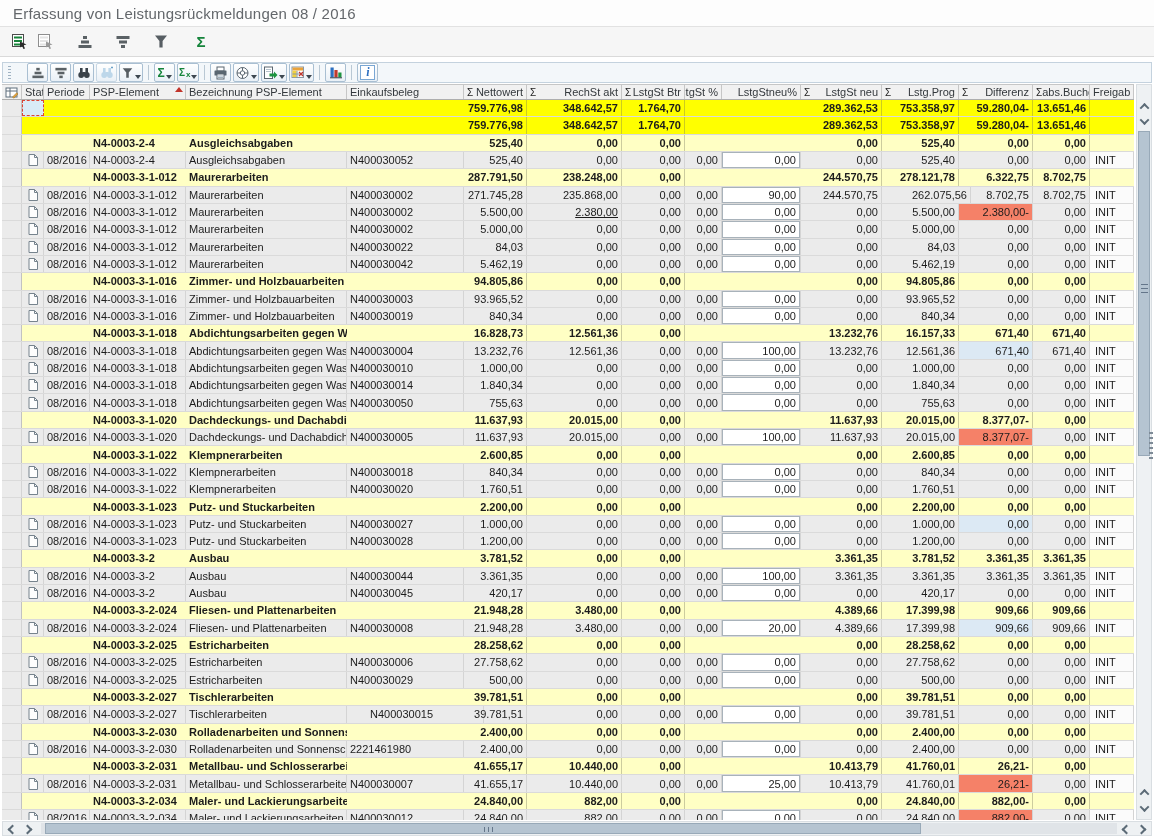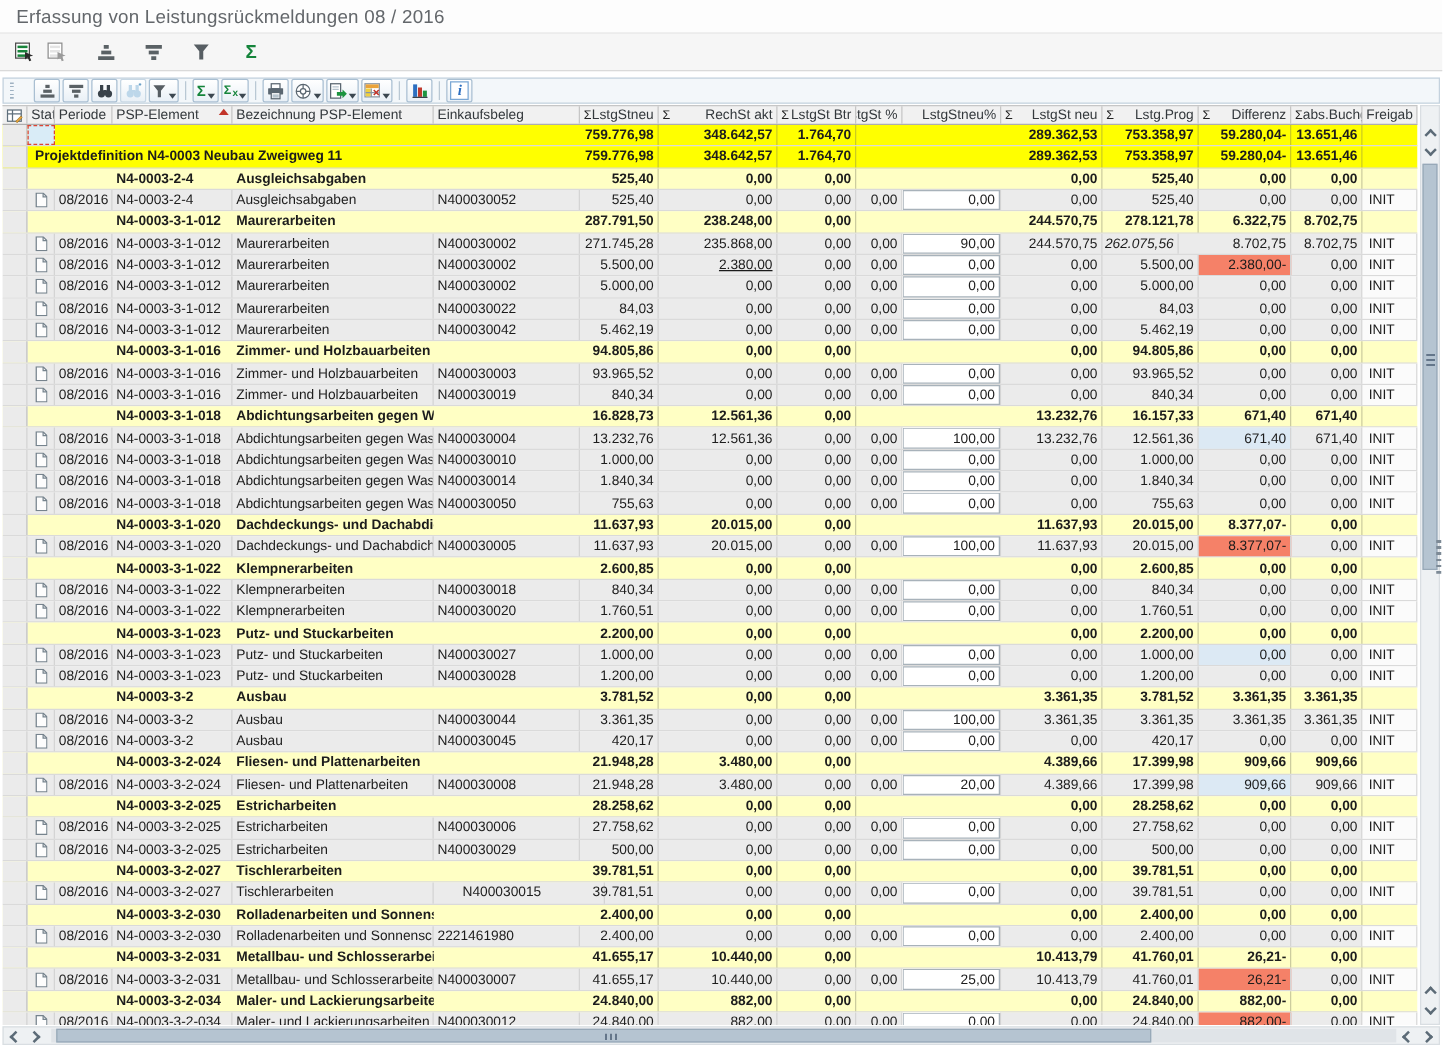--- a/index.html
+++ b/index.html
@@ -256,21 +256,21 @@
       <i class="sorttri"></i>
     </div>
     <div class="hc" style="left: 184px; width: 161px;">
       <span>Bezeichnung PSP-Element</span>
     </div>
     <div class="hc" style="left: 345px; width: 117px;">
       <span>Einkaufsbeleg</span>
     </div>
     <div class="hc hnum" style="left: 462px; width: 63px;">
       <span class="hsig">Σ</span>
-      <span>LstgStneu</span>
+      <span>Nettowert</span>
     </div>
     <div class="hc hnum" style="left: 525px; width: 95px;">
       <span class="hsig">Σ</span>
       <span>RechSt akt</span>
     </div>
     <div class="hc hnum" style="left: 620px; width: 63px;">
       <span class="hsig">Σ</span>
       <span>LstgSt Btr</span>
     </div>
     <div class="hc hpct" style="left: 683px; width: 37px;">
@@ -313,21 +313,20 @@
       <div class="cc k-pct" style="left: 683px; width: 37px;"></div>
       <div class="cc k-npct" style="left: 720px; width: 79px;"></div>
       <div class="cc k-neu num" style="left: 799px; width: 81px;">289.362,53</div>
       <div class="cc k-prog num" style="left: 880px; width: 77px;">753.358,97</div>
       <div class="cc k-diff num" style="left: 957px; width: 74px;">59.280,04-</div>
       <div class="cc k-abs num" style="left: 1031px; width: 57px;">13.651,46</div>
       <div class="cc k-frg" style="left: 1088px; width: 44px;"></div>
     </div>
     <div class="grow proj" style="top: 17.32px; height: 17.32px;">
       <div class="cc k-sel csel" style="left: 0px; width: 20px;"></div>
-      <div class="cc k-stat txt cproj" style="left: 20px; width: 442px;">Projektdefinition N4-0003 Neubau Zweigweg 11</div>
       <div class="cc k-net num" style="left: 462px; width: 63px;">759.776,98</div>
       <div class="cc k-rech num" style="left: 525px; width: 95px;">348.642,57</div>
       <div class="cc k-btr num" style="left: 620px; width: 63px;">1.764,70</div>
       <div class="cc k-pct" style="left: 683px; width: 37px;"></div>
       <div class="cc k-npct" style="left: 720px; width: 79px;"></div>
       <div class="cc k-neu num" style="left: 799px; width: 81px;">289.362,53</div>
       <div class="cc k-prog num" style="left: 880px; width: 77px;">753.358,97</div>
       <div class="cc k-diff num" style="left: 957px; width: 74px;">59.280,04-</div>
       <div class="cc k-abs num" style="left: 1031px; width: 57px;">13.651,46</div>
       <div class="cc k-frg" style="left: 1088px; width: 44px;"></div>
@@ -402,21 +401,21 @@
       <div class="cc k-per txt" style="left: 42px; width: 46px;">08/2016</div>
       <div class="cc k-psp txt" style="left: 88px; width: 96px;">N4-0003-3-1-012</div>
       <div class="cc k-bez txt" style="left: 184px; width: 161px;">Maurerarbeiten</div>
       <div class="cc k-ek txt" style="left: 345px; width: 117px;">N400030002</div>
       <div class="cc k-net num" style="left: 462px; width: 63px;">271.745,28</div>
       <div class="cc k-rech num" style="left: 525px; width: 95px;">235.868,00</div>
       <div class="cc k-btr num" style="left: 620px; width: 63px;">0,00</div>
       <div class="cc k-pct num" style="left: 683px; width: 37px;">0,00</div>
       <div class="cc k-npct num ed" style="left: 720px; width: 79px;">90,00</div>
       <div class="cc k-neu num" style="left: 799px; width: 81px;">244.570,75</div>
-      <div class="cc k-prog num" style="left: 864px; width: 77px; font-style: italic;">262.075,56</div>
+      <div class="cc k-prog num" style="left: 892px; width: 77px;">262.075,56</div>
       <div class="cc k-diff num" style="left: 957px; width: 74px;">8.702,75</div>
       <div class="cc k-abs num" style="left: 1031px; width: 57px;">8.702,75</div>
       <div class="cc k-frg txt cfrg" style="left: 1088px; width: 44px;">INIT</div>
     </div>
     <div class="grow det" style="top: 103.92px; height: 17.32px;">
       <div class="cc k-sel csel" style="left: 0px; width: 20px;"></div>
       <div class="cc k-stat cstat" style="left: 20px; width: 22px;">
   <svg width="10" height="12" viewBox="0 0 10 12">
     <path d="M1 .5h5.5L9.5 3.5V11.5H1Z" fill="#fdfdfd" stroke="#76838d"></path>
     <path d="M6.5 .5V3.5H9.5" fill="none" stroke="#76838d"></path>

